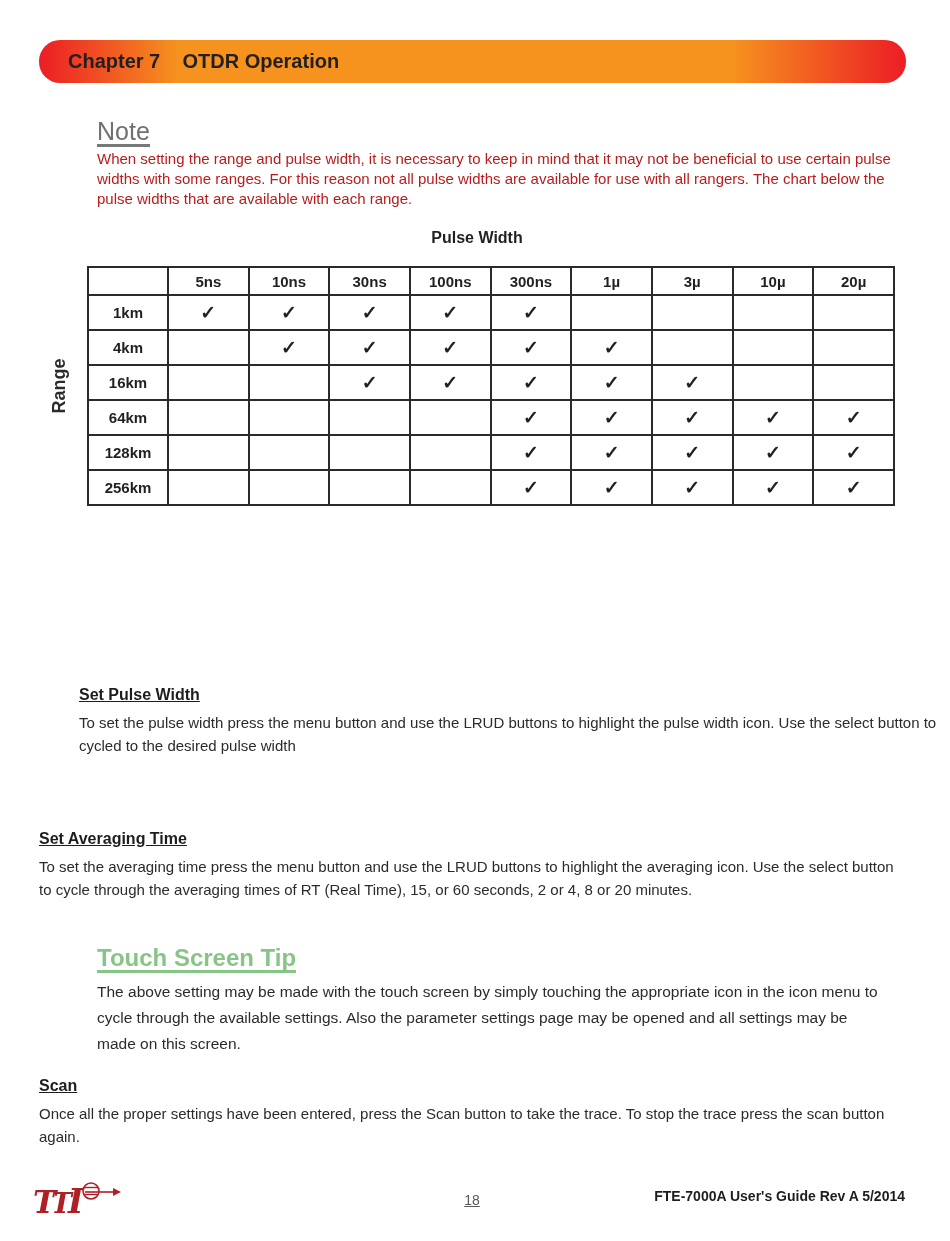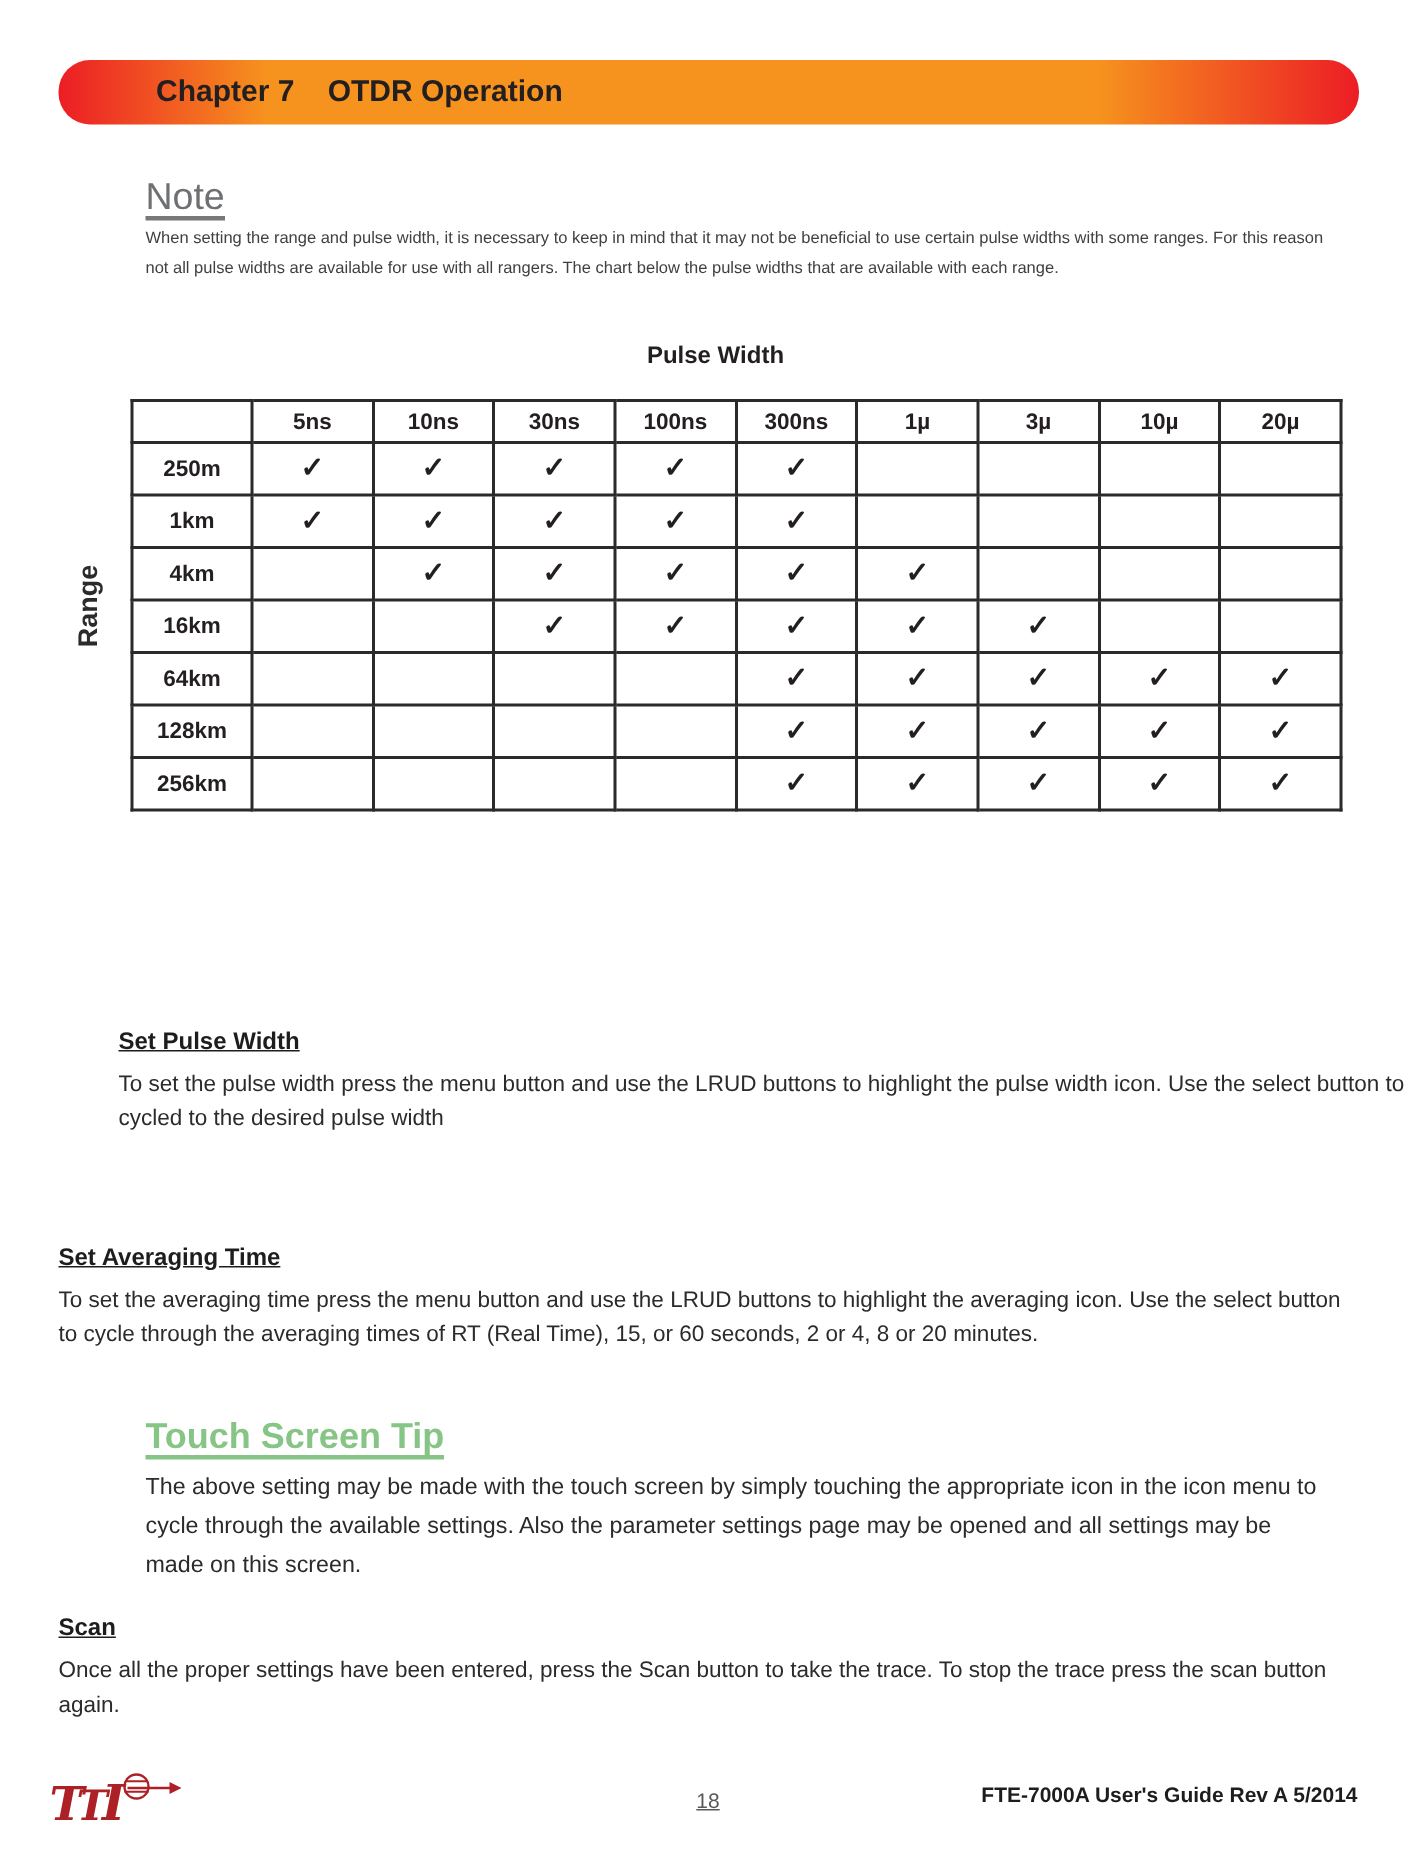--- a/index.html
+++ b/index.html
@@ -22,40 +22,39 @@
     background: linear-gradient(90deg, #ec1d25 0%, #f6921e 16%, #f6921e 80%, #ec1d25 100%);
     display: flex;
     align-items: center;
   }
   .chapter-title {
     padding-left: 29px;
     font-size: 20px;
     font-weight: bold;
     color: #231f20;
     white-space: pre;
-    margin-left: 36px;
   }
   
   .note-heading {
     position: absolute;
     left: 97px; top: 118px;
     font-size: 25px;
     font-weight: normal;
     color: #6f7072;
     line-height: 1.05;
     border-bottom: 3px solid #77787a;
     display: inline-block;
   }
   .note-body {
     position: absolute;
     left: 97px; top: 149px;
     width: 800px;
-    font-size: 11px;
+    font-size: 15px;
     line-height: 20px;
-    color: #404040;
+    color: #b91c1c;
   }
   
   .table-title {
     position: absolute;
     left: 87px; top: 229px;
     width: 780px;
     text-align: center;
     font-size: 16px;
     font-weight: bold;
   }
@@ -199,32 +198,20 @@
             <th>30ns</th>
             <th>100ns</th>
             <th>300ns</th>
             <th>1µ</th>
             <th>3µ</th>
             <th>10µ</th>
             <th>20µ</th>
           </tr>
         </thead>
       <tbody>
-          <tr>
-            <th>250m</th>
-            <td><span class="check">✓</span></td>
-            <td><span class="check">✓</span></td>
-            <td><span class="check">✓</span></td>
-            <td><span class="check">✓</span></td>
-            <td><span class="check">✓</span></td>
-            <td></td>
-            <td></td>
-            <td></td>
-            <td></td>
-          </tr>
           <tr>
             <th>1km</th>
             <td><span class="check">✓</span></td>
             <td><span class="check">✓</span></td>
             <td><span class="check">✓</span></td>
             <td><span class="check">✓</span></td>
             <td><span class="check">✓</span></td>
             <td></td>
             <td></td>
             <td></td>

